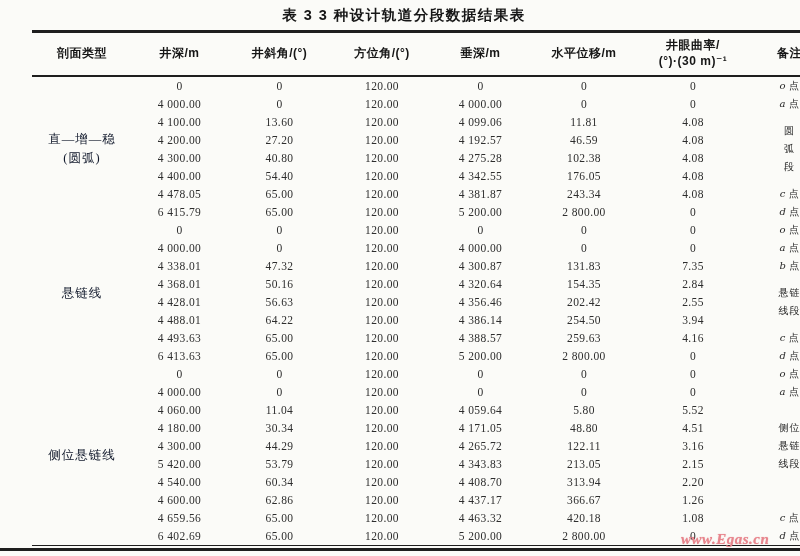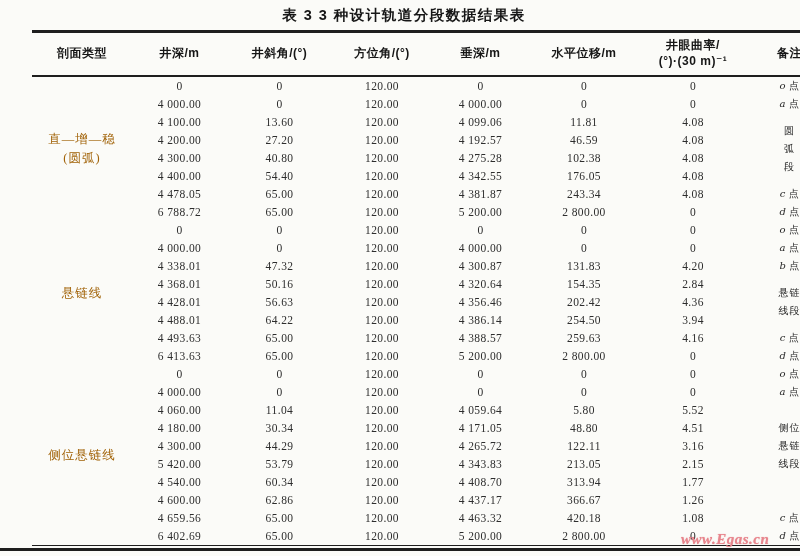--- a/index.html
+++ b/index.html
@@ -27,21 +27,21 @@
     font-family:"Liberation Sans","DejaVu Sans",sans-serif;
     font-size:12px;font-weight:bold;color:#161616;line-height:1.3;
     letter-spacing:0.5px;
   }
   thead th .hline{display:block;}
   tbody td{
     height:18px;padding:0;text-align:center;vertical-align:middle;
     font-size:11.5px;line-height:18px;color:#2d2d2d;letter-spacing:0.4px;
   }
   td.section-label{
-    font-size:12.5px;color:#a16207;letter-spacing:1px;font-weight:500;
+    font-size:12.5px;color:#0f172a;letter-spacing:1px;font-weight:500;
   }
   td.section-label div{line-height:19px;}
   td.remark{font-size:10px;color:#262626;}
   td.remark div{line-height:18px;letter-spacing:1px;}
   td.remark i{font-style:italic;font-family:"DejaVu Serif","Liberation Serif",serif;margin-right:3px;}
   .bottom-rule{width:800px;height:3px;background:#1e1e1e;margin-top:2px;}
   .watermark{
     position:absolute;left:681px;top:531px;
     font-style:italic;font-weight:bold;font-size:15px;
     letter-spacing:0.5px;white-space:nowrap;
@@ -144,21 +144,21 @@
         <tr>
           <td class="num">4 478.05</td>
           <td class="num">65.00</td>
           <td class="num">120.00</td>
           <td class="num">4 381.87</td>
           <td class="num">243.34</td>
           <td class="num">4.08</td>
           <td rowspan="1" class="remark"><i>c</i>点</td>
         </tr>
         <tr>
-          <td class="num">6 788.72</td>
+          <td class="num">6 415.79</td>
           <td class="num">65.00</td>
           <td class="num">120.00</td>
           <td class="num">5 200.00</td>
           <td class="num">2 800.00</td>
           <td class="num">0</td>
           <td rowspan="1" class="remark"><i>d</i>点</td>
         </tr>
         <tr>
           <td rowspan="8" class="section-label">
             <div>悬链线</div>
@@ -179,42 +179,42 @@
           <td class="num">0</td>
           <td class="num">0</td>
           <td rowspan="1" class="remark"><i>a</i>点</td>
         </tr>
         <tr>
           <td class="num">4 338.01</td>
           <td class="num">47.32</td>
           <td class="num">120.00</td>
           <td class="num">4 300.87</td>
           <td class="num">131.83</td>
-          <td class="num">4.20</td>
+          <td class="num">7.35</td>
           <td rowspan="1" class="remark"><i>b</i>点</td>
         </tr>
         <tr>
           <td class="num">4 368.01</td>
           <td class="num">50.16</td>
           <td class="num">120.00</td>
           <td class="num">4 320.64</td>
           <td class="num">154.35</td>
           <td class="num">2.84</td>
           <td rowspan="3" class="remark">
             <div>悬链</div>
             <div>线段</div>
           </td>
         </tr>
         <tr>
           <td class="num">4 428.01</td>
           <td class="num">56.63</td>
           <td class="num">120.00</td>
           <td class="num">4 356.46</td>
           <td class="num">202.42</td>
-          <td class="num">4.36</td>
+          <td class="num">2.55</td>
         </tr>
         <tr>
           <td class="num">4 488.01</td>
           <td class="num">64.22</td>
           <td class="num">120.00</td>
           <td class="num">4 386.14</td>
           <td class="num">254.50</td>
           <td class="num">3.94</td>
         </tr>
         <tr>
@@ -292,21 +292,21 @@
           <td class="num">4 343.83</td>
           <td class="num">213.05</td>
           <td class="num">2.15</td>
         </tr>
         <tr>
           <td class="num">4 540.00</td>
           <td class="num">60.34</td>
           <td class="num">120.00</td>
           <td class="num">4 408.70</td>
           <td class="num">313.94</td>
-          <td class="num">1.77</td>
+          <td class="num">2.20</td>
         </tr>
         <tr>
           <td class="num">4 600.00</td>
           <td class="num">62.86</td>
           <td class="num">120.00</td>
           <td class="num">4 437.17</td>
           <td class="num">366.67</td>
           <td class="num">1.26</td>
           <td class="remark"></td>
         </tr>

